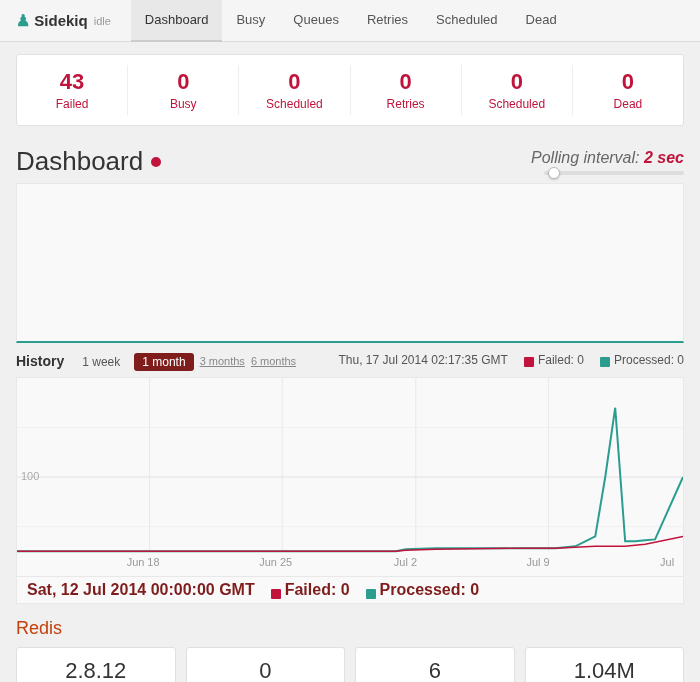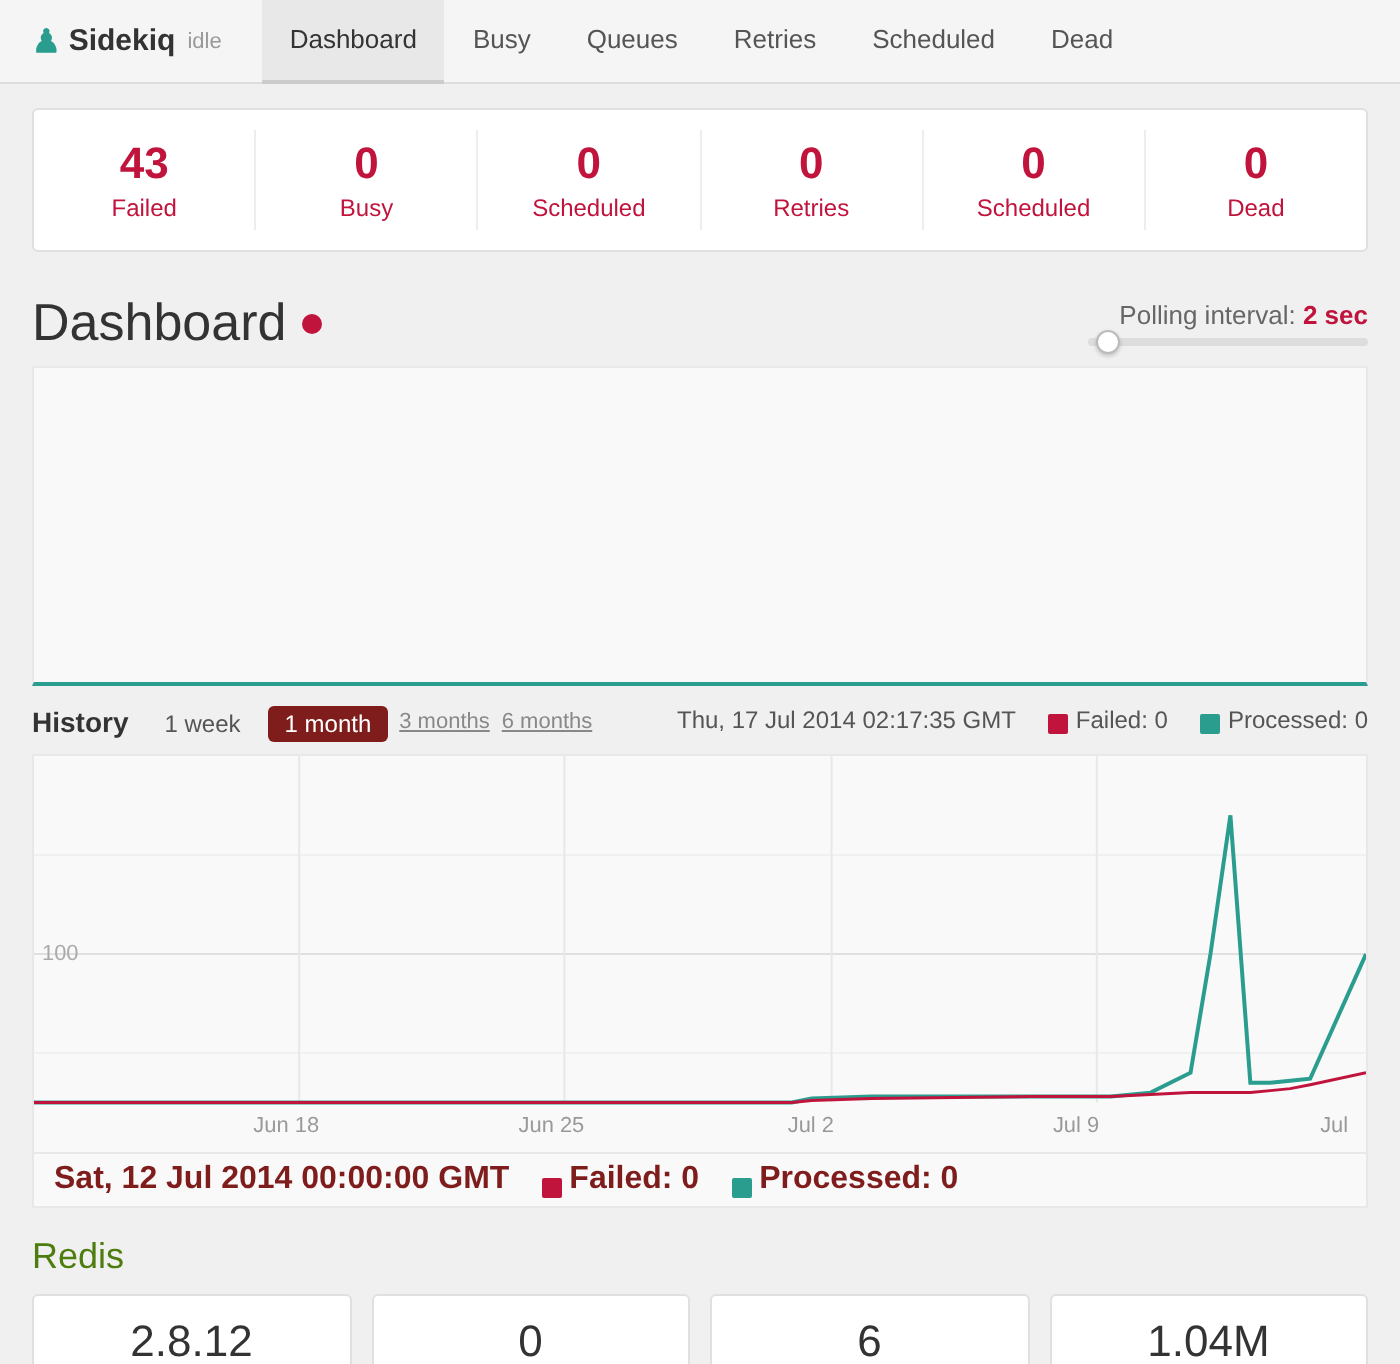--- a/index.html
+++ b/index.html
@@ -117,22 +117,23 @@
       background: #c0143c;
       display: inline-block;
     }
     .polling-wrap {
       display: flex;
       flex-direction: column;
       align-items: flex-end;
       gap: 4px;
     }
     .polling-label {
-      font-size: 13px;
+      font-size: 16px;
       color: #666;
+      font-style: italic;
     }
     .polling-label span {
       color: #c0143c;
       font-weight: 600;
     }
     .slider-track {
       width: 140px;
       height: 4px;
       background: #ddd;
       border-radius: 2px;
@@ -257,21 +258,21 @@
       font-weight: bold;
     }
 
     
     .redis-section {
       padding: 14px 16px 0;
     }
     .redis-title {
       font-size: 18px;
       font-weight: 300;
-      color: #4d7c0f;
+      color: #c2410c;
       margin-bottom: 8px;
     }
     .redis-cards {
       display: flex;
       gap: 10px;
     }
     .redis-card {
       flex: 1;
       background: #fff;
       border: 1px solid #e0e0e0;

